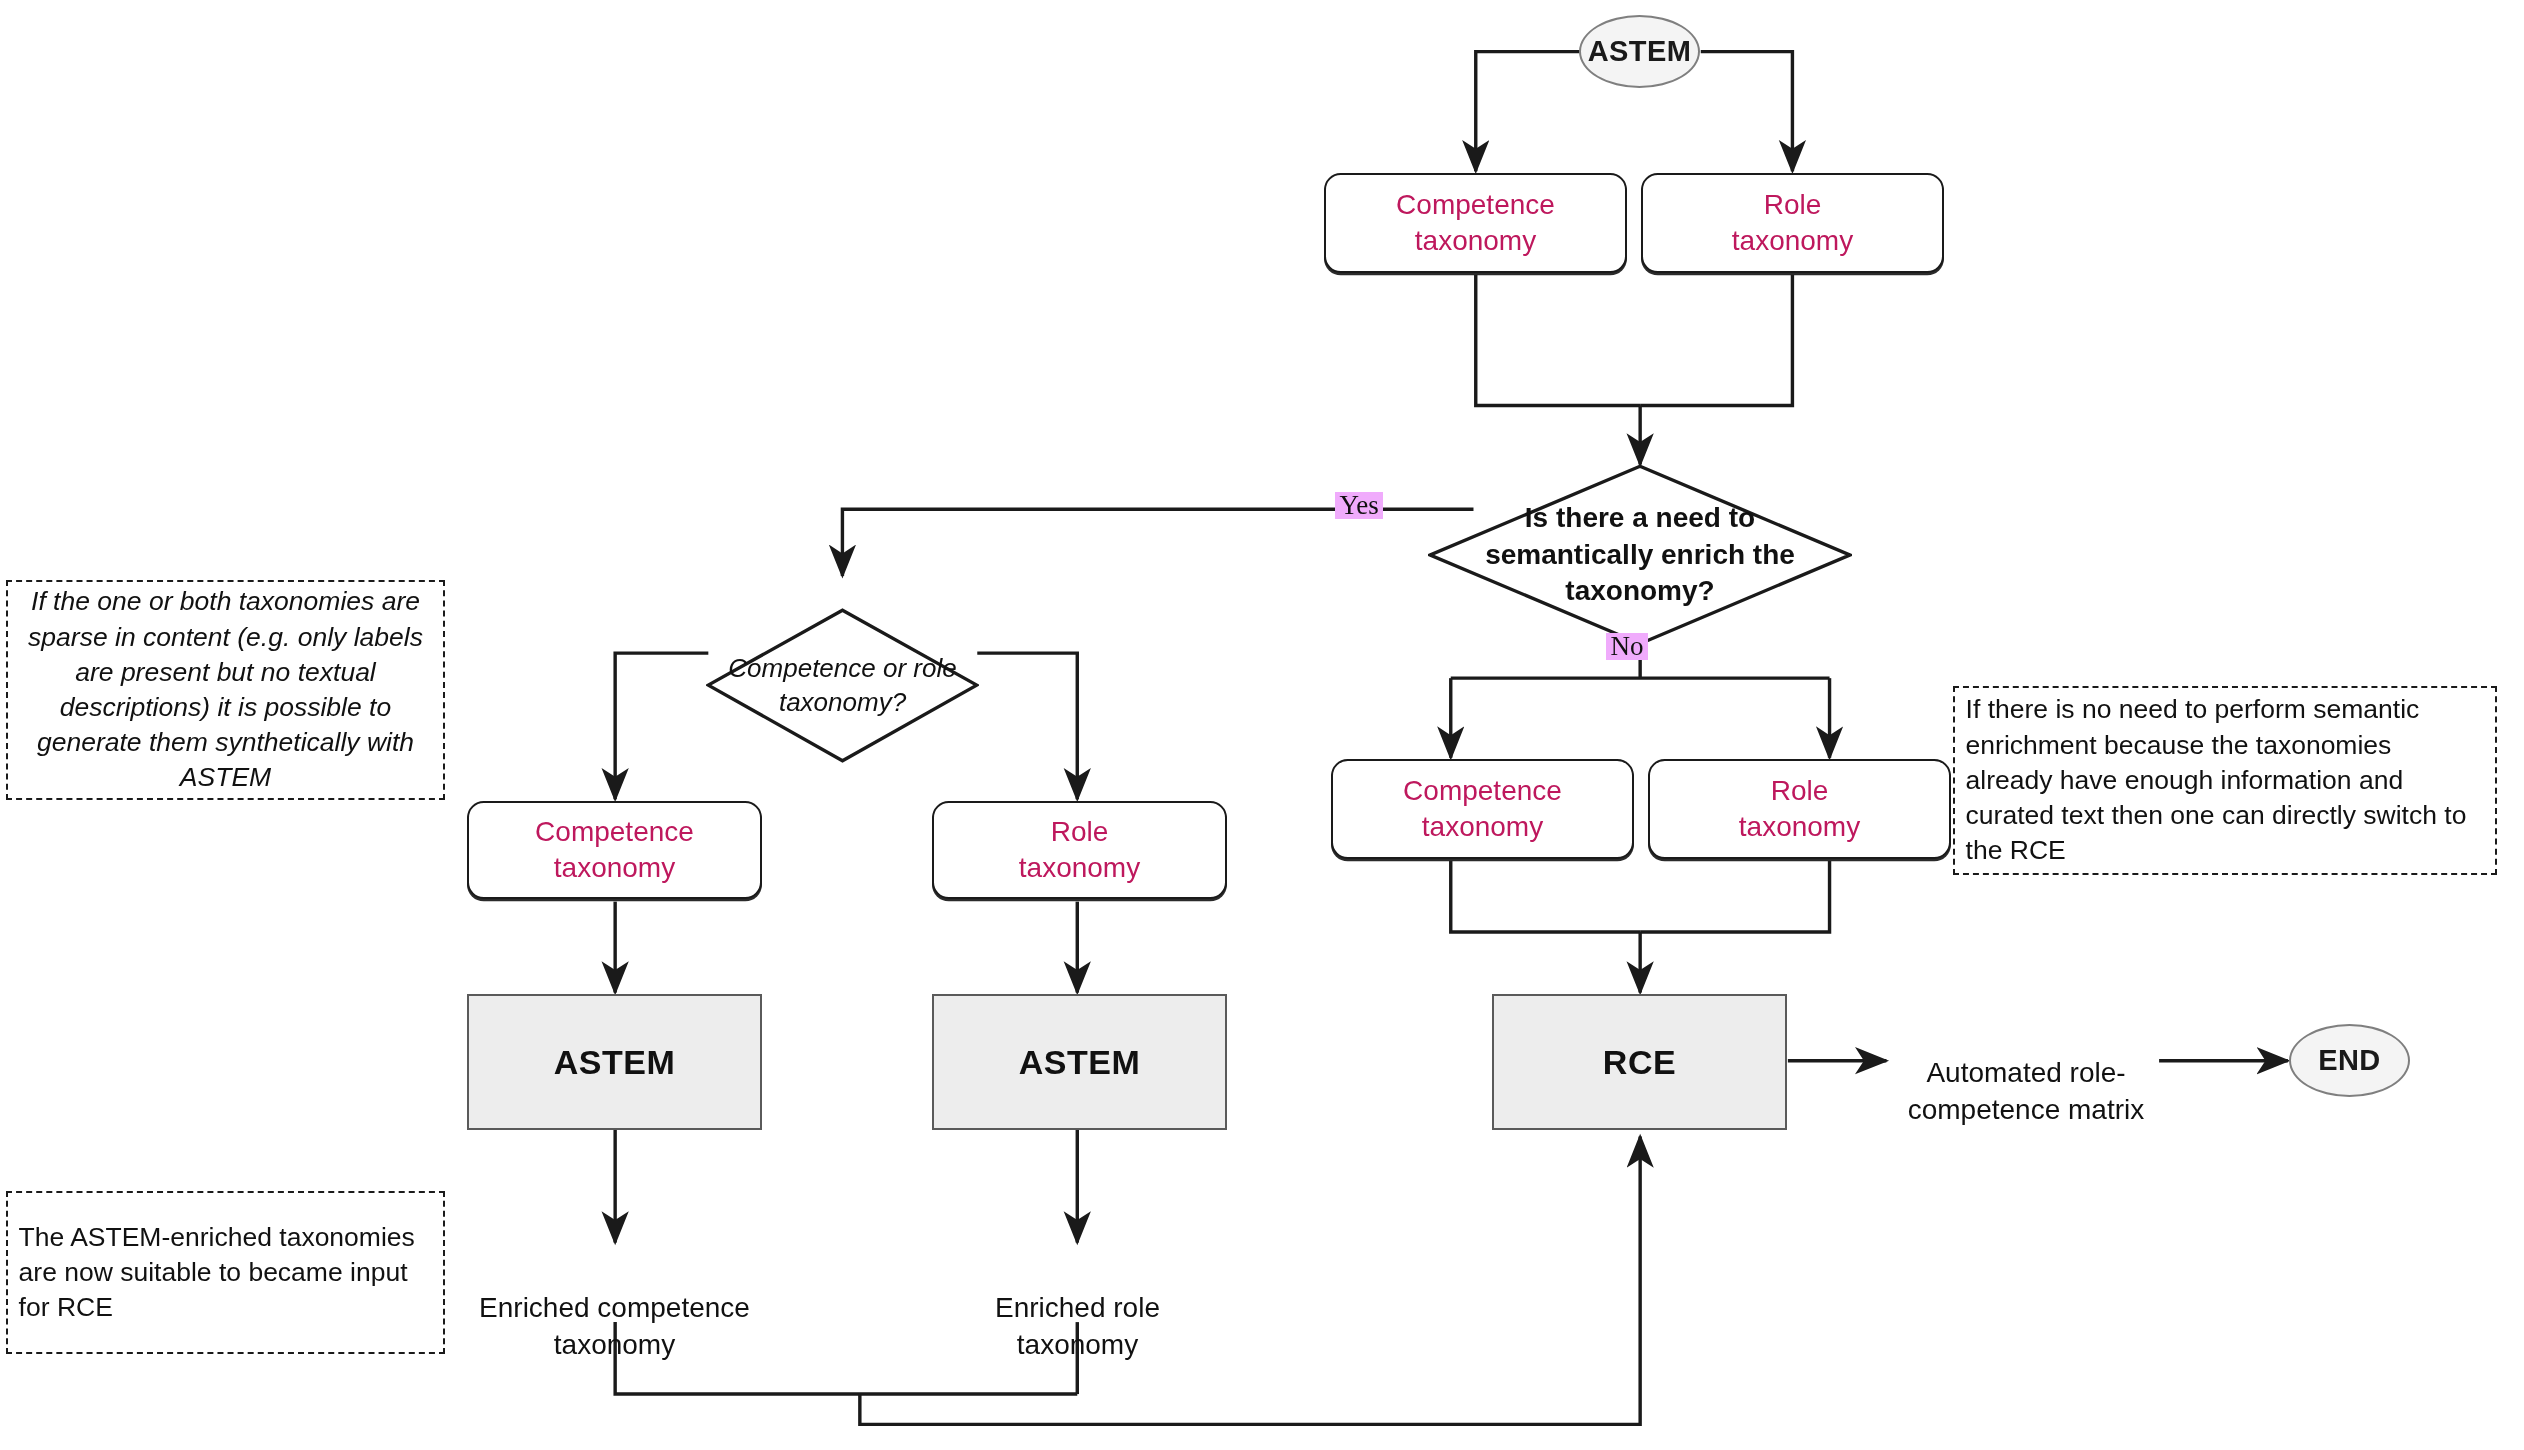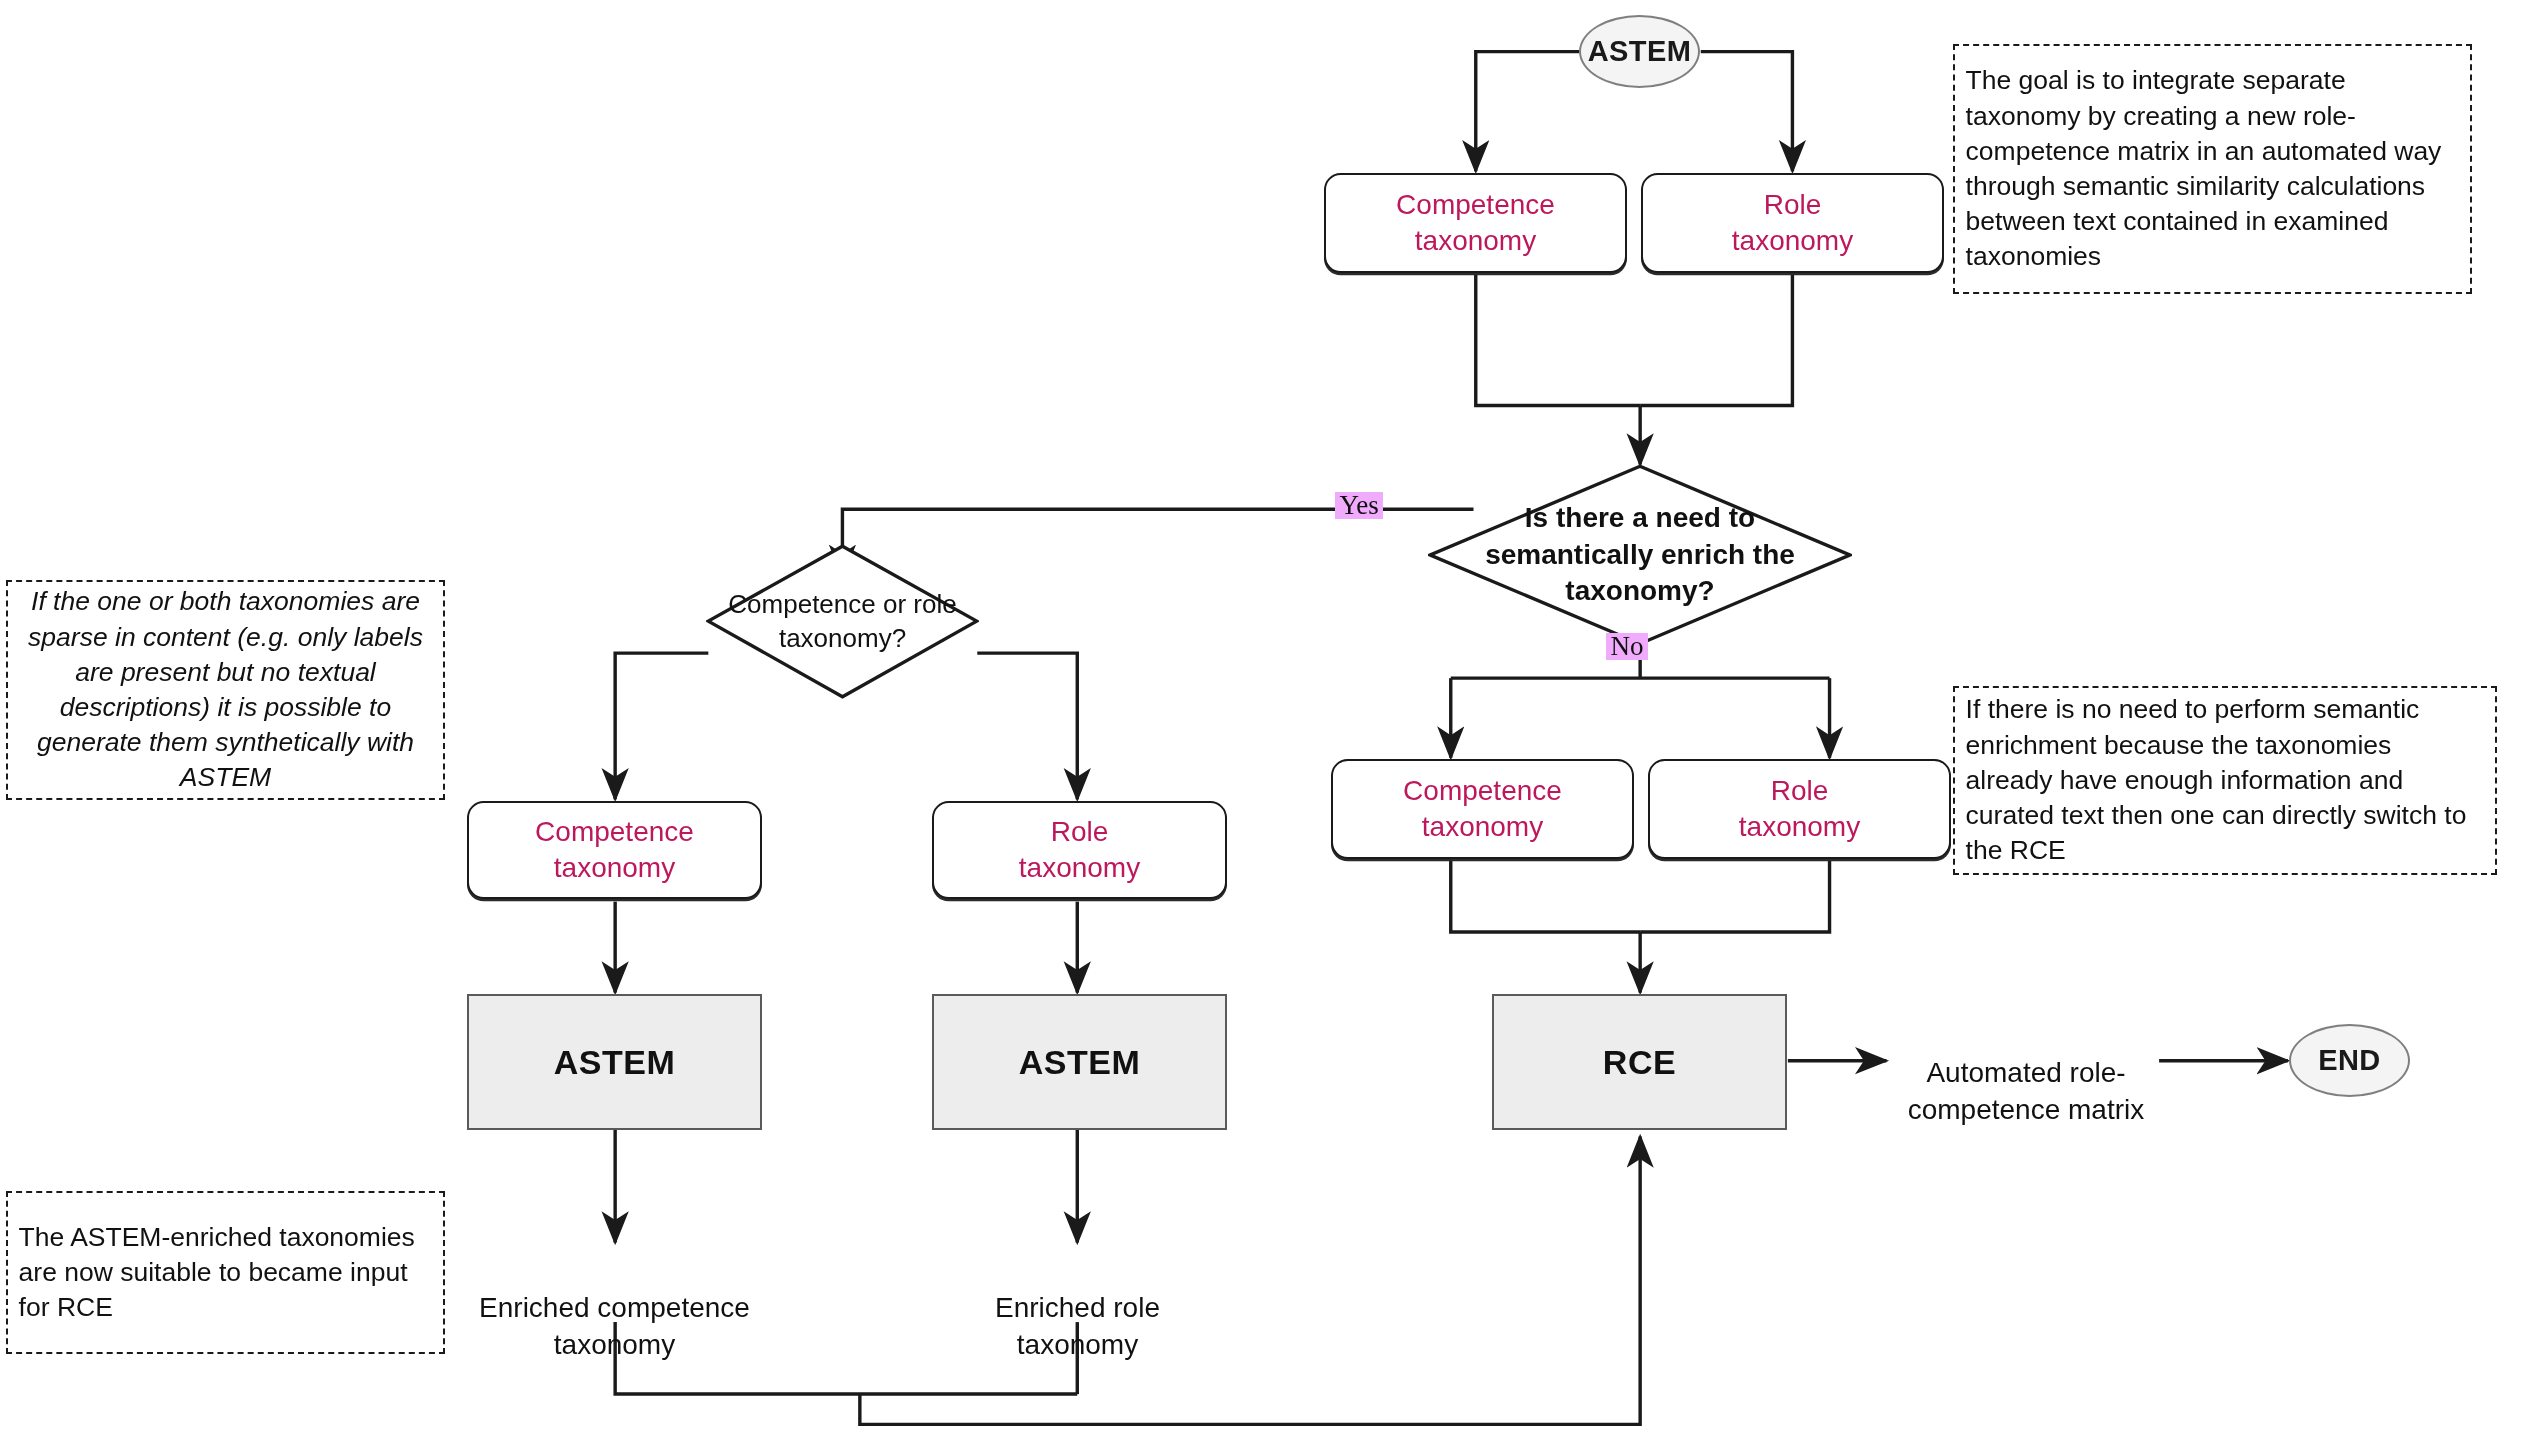--- a/index.html
+++ b/index.html
@@ -200,21 +200,21 @@
 
   <div class="node diamond" style="left:1428px; top:464px; width:424px; height:182px;font-weight:bold;">
     <svg class="diamond-shape" viewBox="0 0 560 240" preserveAspectRatio="none">
       <polygon points="280,3 557,120 280,237 3,120" fill="#ffffff" stroke="#1a1a1a" stroke-width="4.5"></polygon>
     </svg>
     <span class="diamond-label" style="white-space:pre-line;">Is there a need to
 semantically enrich the
 taxonomy?</span>
   </div>
 
-  <div class="node diamond" style="left:706px; top:544px; width:273px; height:155px;">
+  <div class="node diamond" style="left:706px; top:608px; width:273px; height:155px;font-style:italic;">
     <svg class="diamond-shape" viewBox="0 0 360 205" preserveAspectRatio="none">
       <polygon points="180,3 357,102 180,202 3,102" fill="#ffffff" stroke="#1a1a1a" stroke-width="4.5"></polygon>
     </svg>
     <span class="diamond-label" style="white-space:pre-line; font-size:26px;">Competence or role
 taxonomy?</span>
   </div>
 
   <div class="node rounded-box" style="left:467px; top:801px; width:295px; height:98px; white-space:pre-line;">
     <span>Competence
 taxonomy</span>
@@ -267,23 +267,20 @@
   </div>
 
   <div class="edge-label" style="left:1335px; top:492px;">
     <span>Yes</span>
   </div>
 
   <div class="edge-label" style="left:1606px; top:633px;">
     <span>No</span>
   </div>
 
-  <div class="annotation left-text" style="left:1953px; top:44px; width:519px; height:250px;">
-    <span>The goal is to integrate separate taxonomy by creating a new role-competence matrix in an automated way through semantic similarity calculations between text contained in examined taxonomies</span>
-  </div>
 
 
   <div class="annotation left-text" style="left:1953px; top:686px; width:544px; height:189px;">
     <span>If there is no need to perform semantic enrichment because the taxonomies already have enough information and curated text then one can directly switch to the RCE</span>
   </div>
 
   <div class="annotation center-text" style="left:6px; top:580px; width:439px; height:220px;">
     <span>If the one or both taxonomies are sparse in content (e.g. only labels are present but no textual descriptions) it is possible to generate them synthetically with ASTEM</span>
   </div>
 

